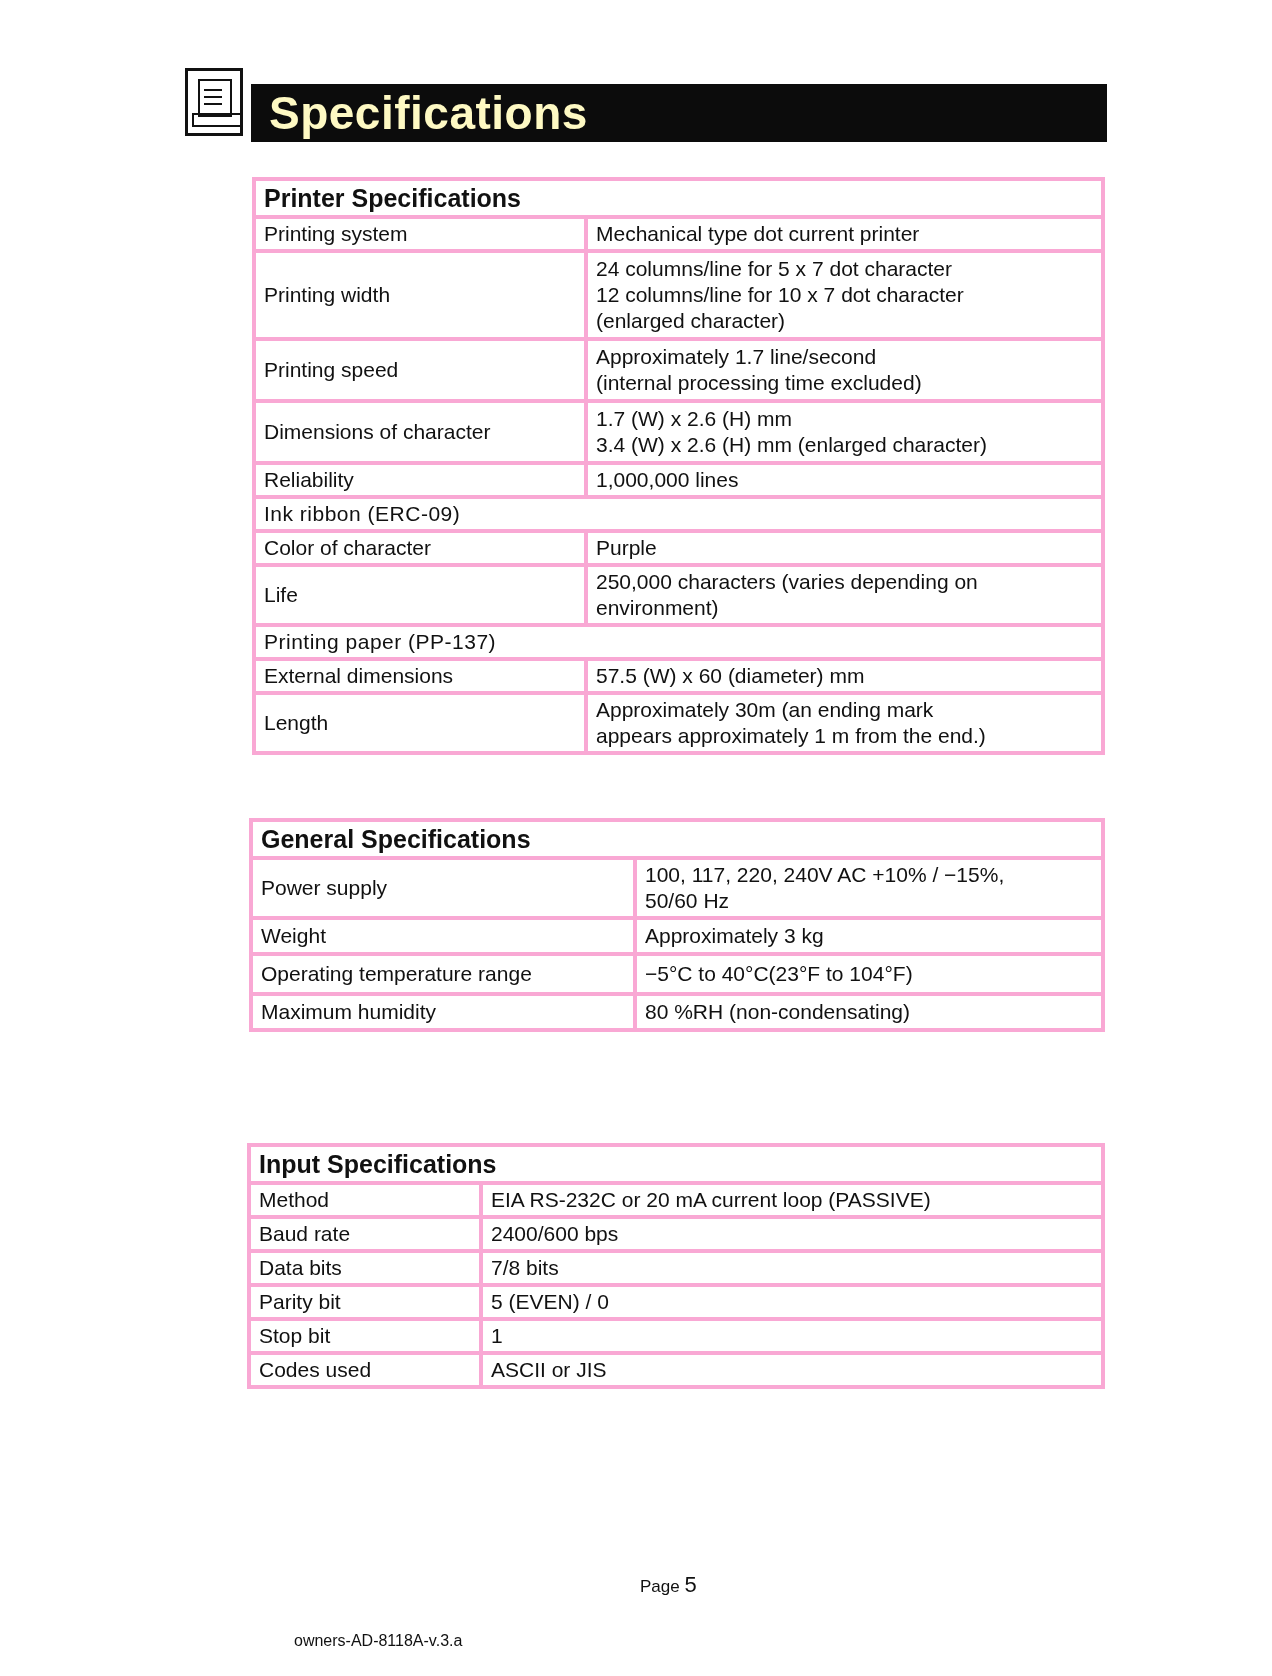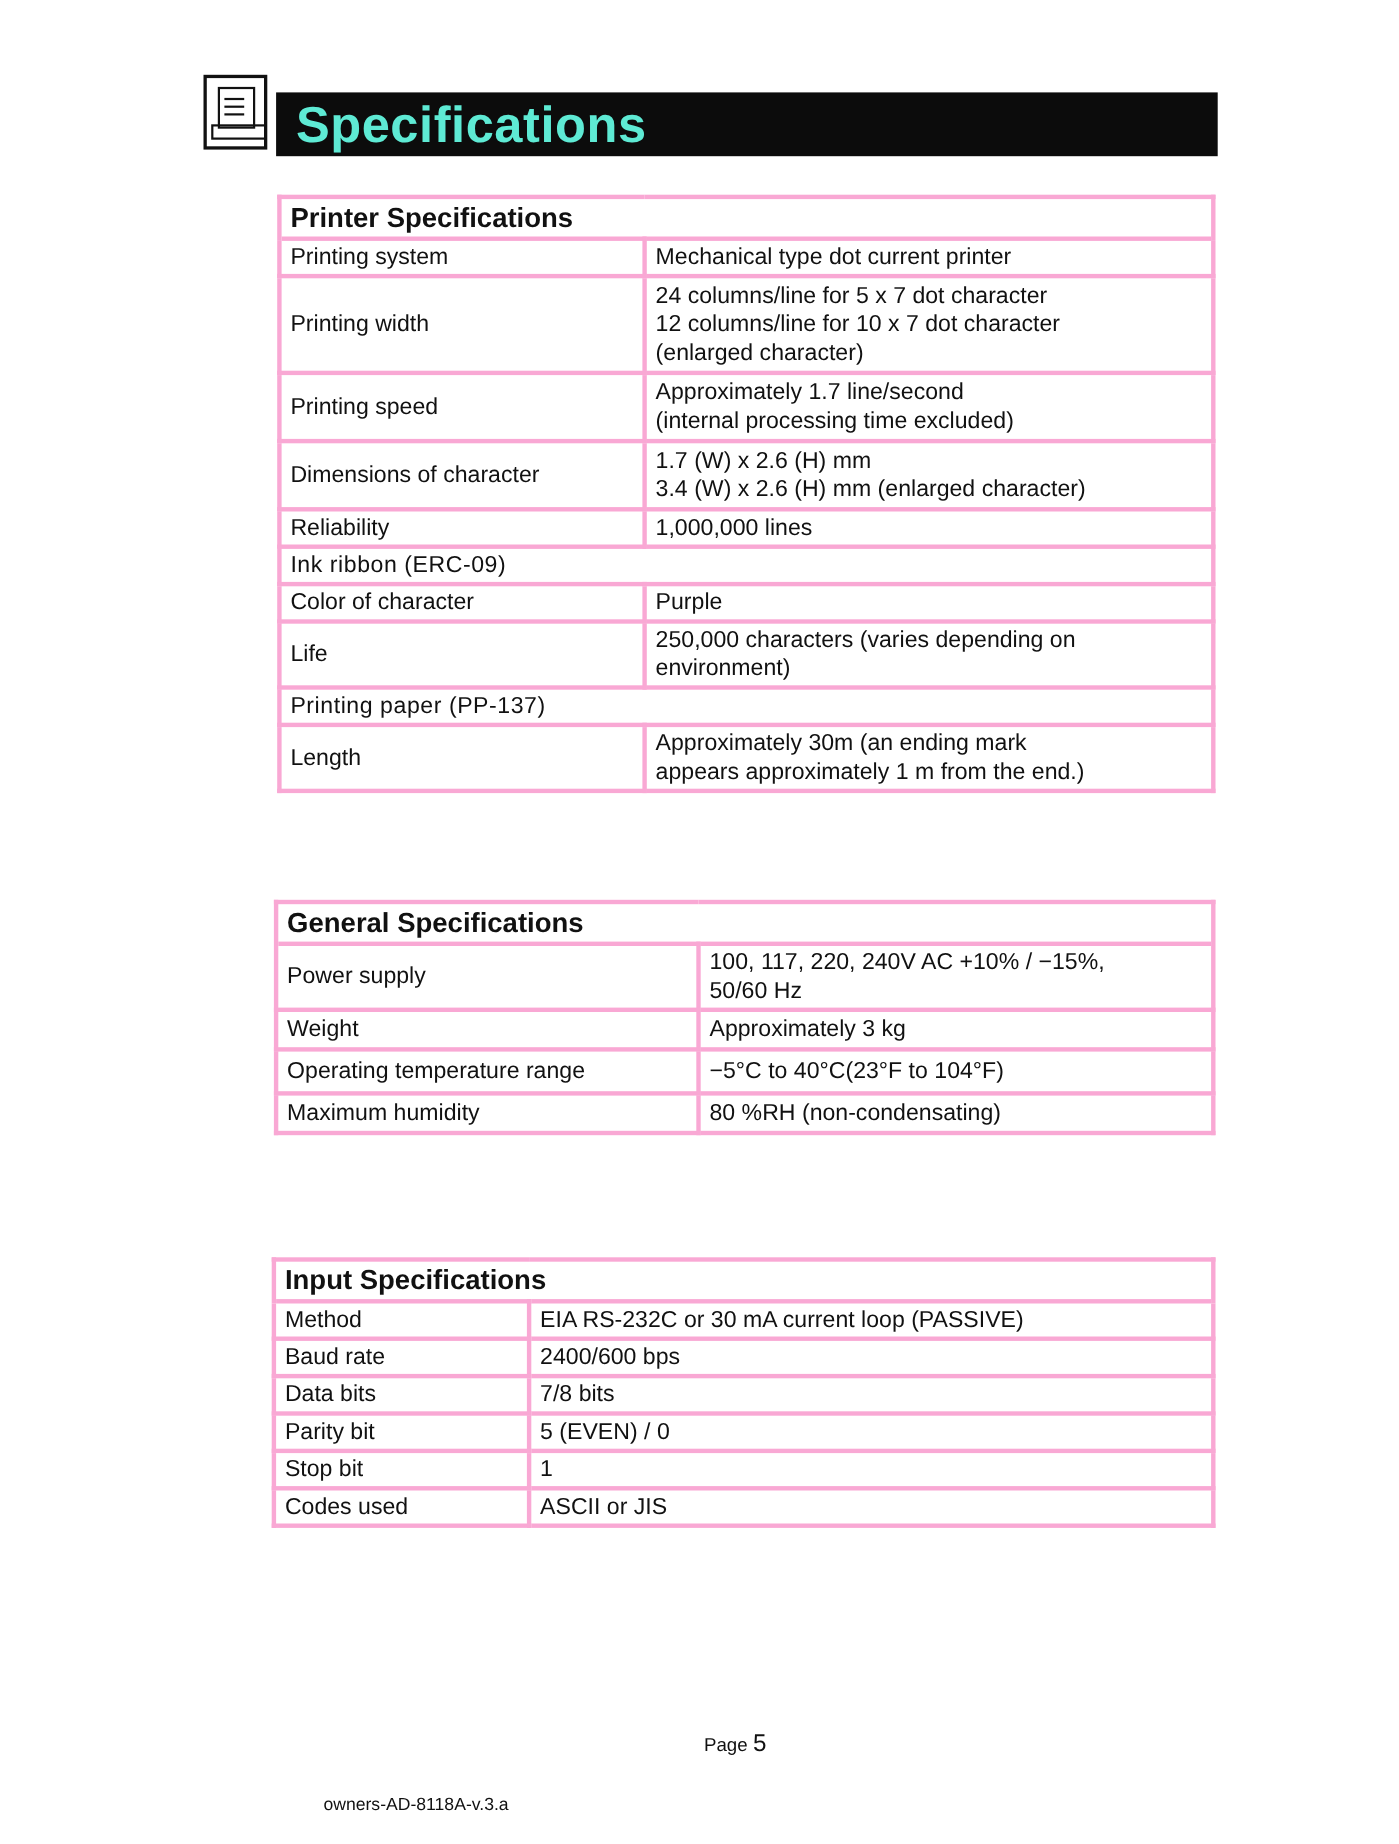--- a/index.html
+++ b/index.html
@@ -4,21 +4,21 @@
 <style>
   html, body { margin: 0; padding: 0; background: #ffffff; }
   body { width: 1272px; height: 1676px; position: relative; font-family: "Liberation Sans", sans-serif; color: #111; overflow: hidden; }
 
   .header { position: absolute; left: 185px; top: 66px; width: 922px; height: 78px; }
   .header-icon { position: absolute; left: 0; top: 2px; width: 58px; height: 68px; border: 3px solid #111; box-sizing: border-box; background: #fff; }
   .header-icon .pad { position: absolute; left: 10px; top: 8px; width: 30px; height: 34px; border: 2px solid #111; }
   .header-icon .pad::before { content: ""; position: absolute; left: 4px; top: 8px; width: 18px; height: 2px; background: #111; box-shadow: 0 7px 0 #111, 0 14px 0 #111; }
   .header-icon .base { position: absolute; left: 4px; bottom: 6px; width: 46px; height: 10px; border: 2px solid #111; }
   .header-bar { position: absolute; left: 66px; top: 18px; right: 0; height: 58px; background: #0c0c0c; }
-  .header-title { position: absolute; left: 18px; top: 2px; font-size: 46px; font-weight: bold; color: #5eead4; letter-spacing: 0.5px; }
+  .header-title { position: absolute; left: 18px; top: 2px; font-size: 46px; font-weight: bold; color: #fef9c3; letter-spacing: 0.5px; }
 
   table.spec { position: absolute; border-collapse: collapse; font-size: 21px; border: 3px solid #111; }
   table.spec td { border: 4px solid #f9a8d4; padding: 2px 8px 2px 8px; vertical-align: middle; line-height: 26px; }
   table.spec td.label { font-weight: normal; }
   table.spec tr.title td { font-size: 25px; font-weight: bold; padding: 4px 8px; border-bottom: 3px solid #111; }
   table.spec tr.section td { font-weight: normal; font-size: 21px; letter-spacing: 0.5px; }
   .multi span { display: block; }
 
   #t-printer { left: 252px; top: 177px; width: 853px; }
   #t-printer td.label { width: 312px; }
@@ -95,20 +95,26 @@
     <tr style="height:60px">
       <td class="label">Life</td>
       <td class="multi">
           <span>250,000 characters (varies depending on</span>
           <span>environment)</span>
         </td>
     </tr>
     <tr class="section">
         <td colspan="2">Printing paper (PP-137)</td>
       </tr>
+    <tr style="height:34px">
+      <td class="label">External dimensions</td>
+      <td class="multi">
+          <span>57.5 (W) x 60 (diameter) mm</span>
+        </td>
+    </tr>
     <tr style="height:60px">
       <td class="label">Length</td>
       <td class="multi">
           <span>Approximately 30m  (an ending mark</span>
           <span>appears approximately 1 m from the end.)</span>
         </td>
     </tr>
   </tbody>
 </table>
 
@@ -146,21 +152,21 @@
 </table>
 
 <table class="spec" id="t-input">
   <tbody>
     <tr class="title">
         <td colspan="2">Input Specifications</td>
       </tr>
     <tr style="height:34px">
       <td class="label">Method</td>
       <td class="multi">
-          <span>EIA RS-232C or 30 mA current loop (PASSIVE)</span>
+          <span>EIA RS-232C or 20 mA current loop (PASSIVE)</span>
         </td>
     </tr>
     <tr style="height:20px">
       <td class="label">Baud rate</td>
       <td class="multi">
           <span>2400/600 bps</span>
         </td>
     </tr>
     <tr style="height:34px">
       <td class="label">Data bits</td>

